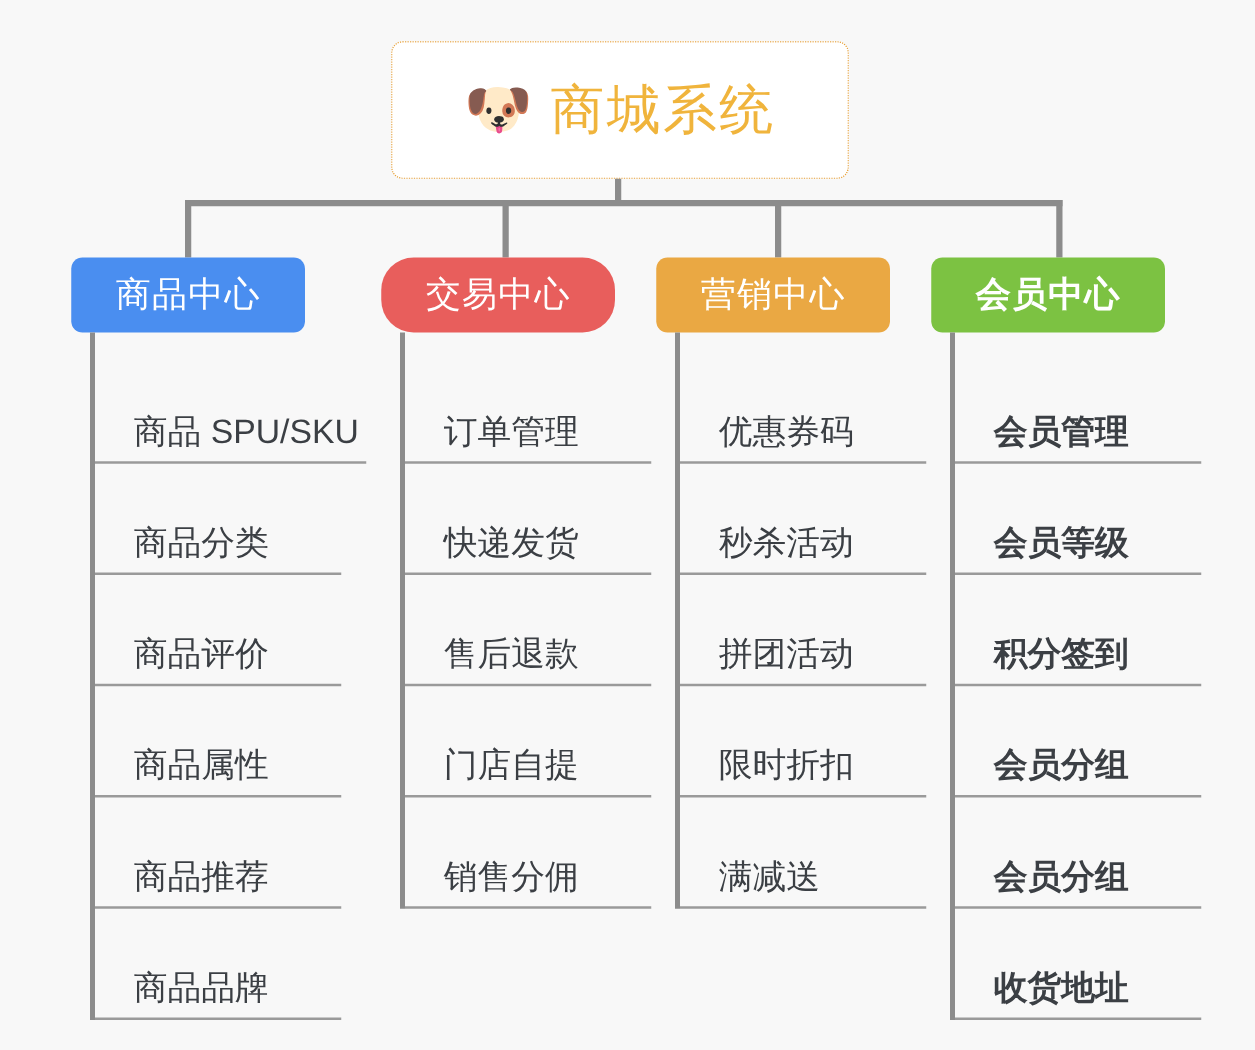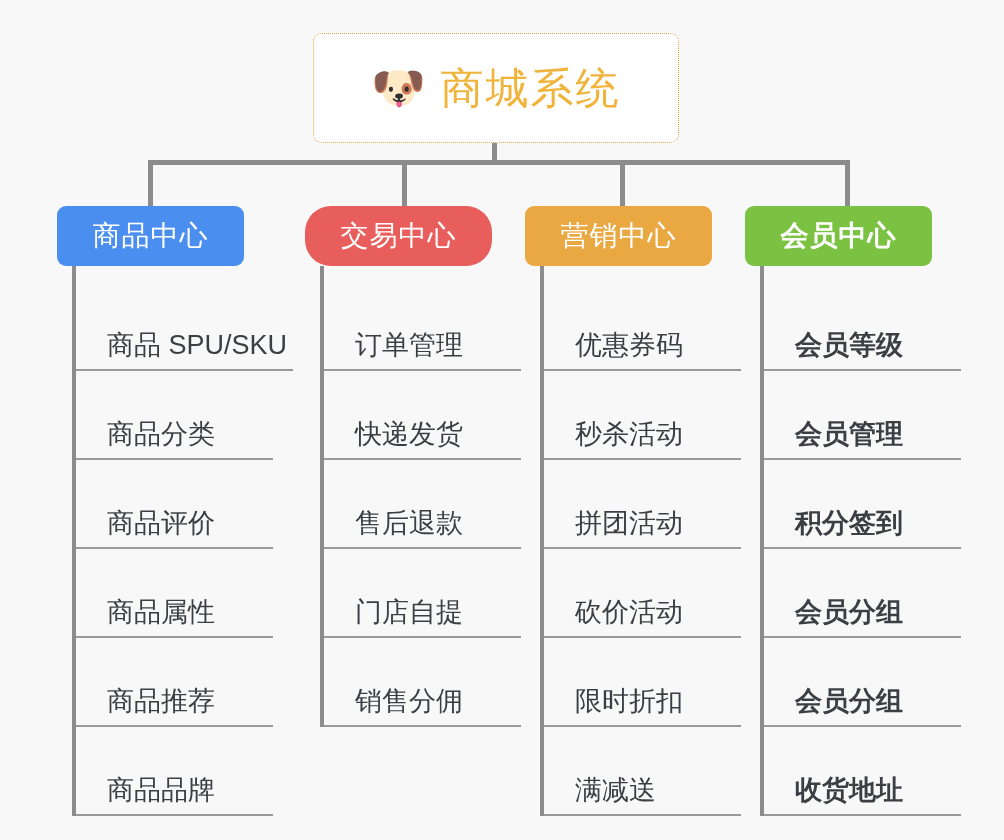--- a/index.html
+++ b/index.html
@@ -193,42 +193,39 @@
         <div class="item">
           <span class="item-label">优惠券码</span>
         </div>
         <div class="item">
           <span class="item-label">秒杀活动</span>
         </div>
         <div class="item">
           <span class="item-label">拼团活动</span>
         </div>
         <div class="item">
-          <span class="item-label">砍价活动</span>
-        </div>
-        <div class="item">
           <span class="item-label">限时折扣</span>
         </div>
         <div class="item">
           <span class="item-label">满减送</span>
         </div>
       </div>
     </div>
   <div class="column" id="col-3" style="left: 745px; font-weight: bold;">
       <div class="cat-header" style="background: rgb(124, 194, 66);">
         <span>会员中心</span>
       </div>
       <div class="items">
         <div class="item">
+          <span class="item-label">会员管理</span>
+        </div>
+        <div class="item">
           <span class="item-label">会员等级</span>
         </div>
         <div class="item">
-          <span class="item-label">会员管理</span>
-        </div>
-        <div class="item">
           <span class="item-label">积分签到</span>
         </div>
         <div class="item">
           <span class="item-label">会员分组</span>
         </div>
         <div class="item">
           <span class="item-label">会员分组</span>
         </div>
         <div class="item">
           <span class="item-label">收货地址</span>

